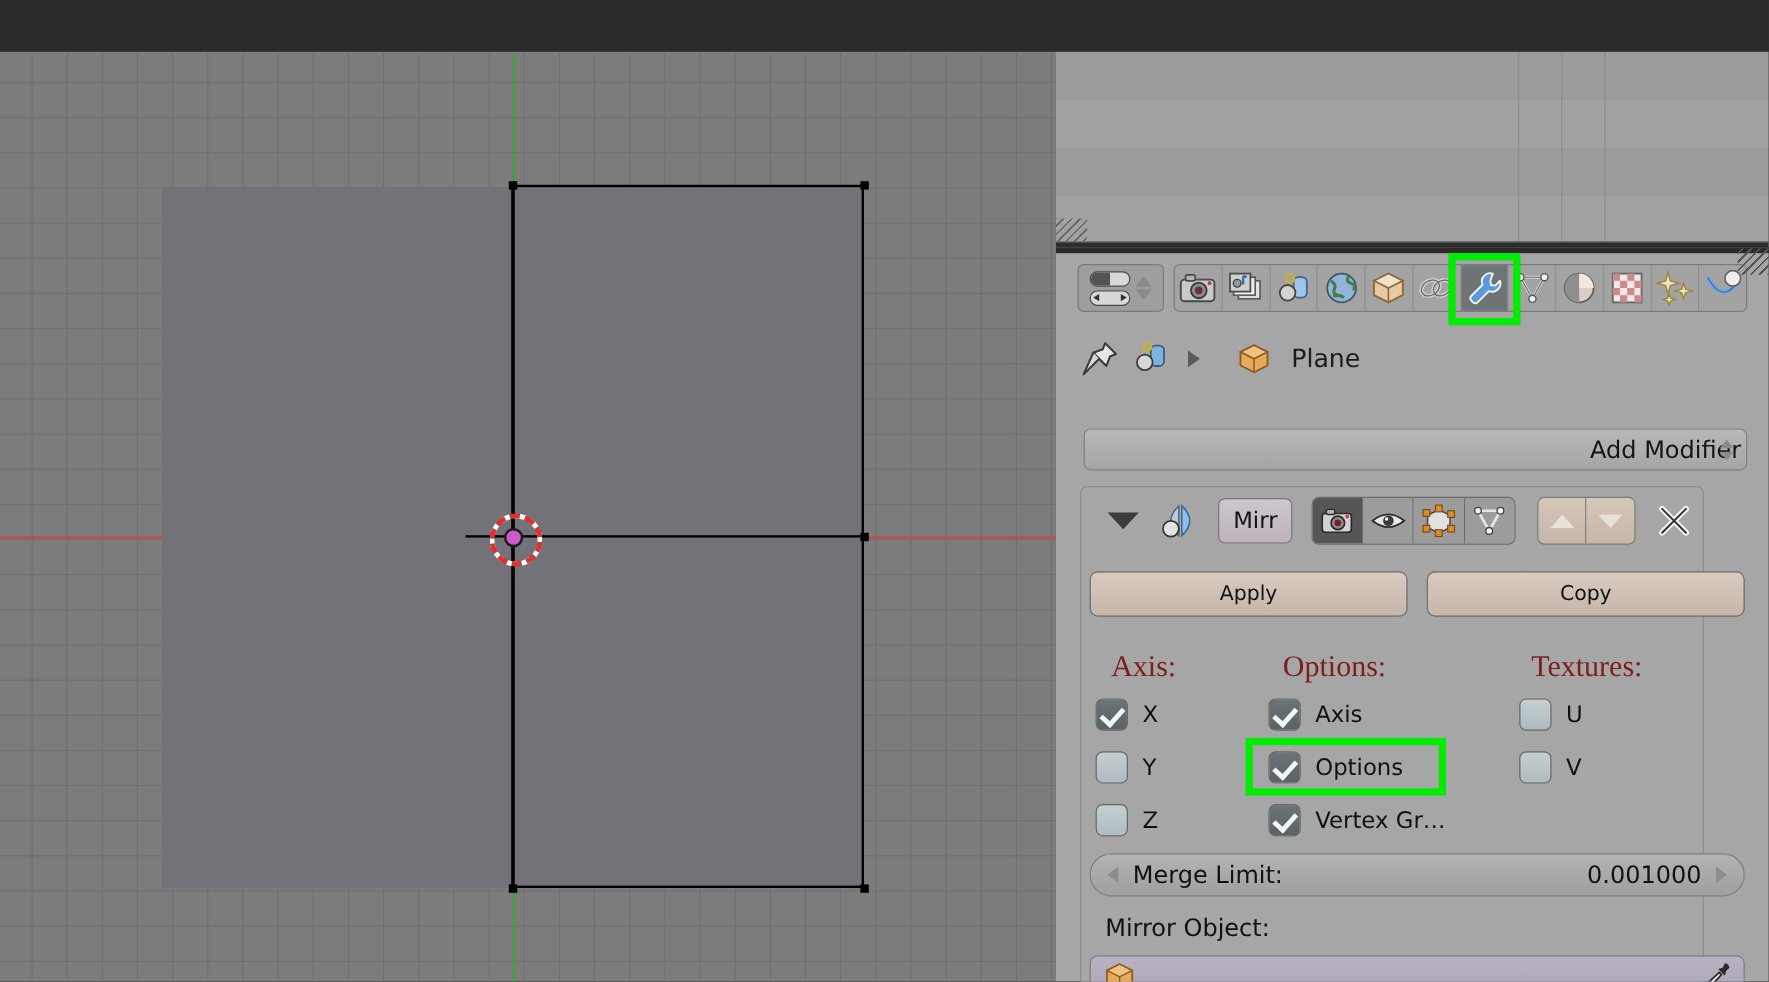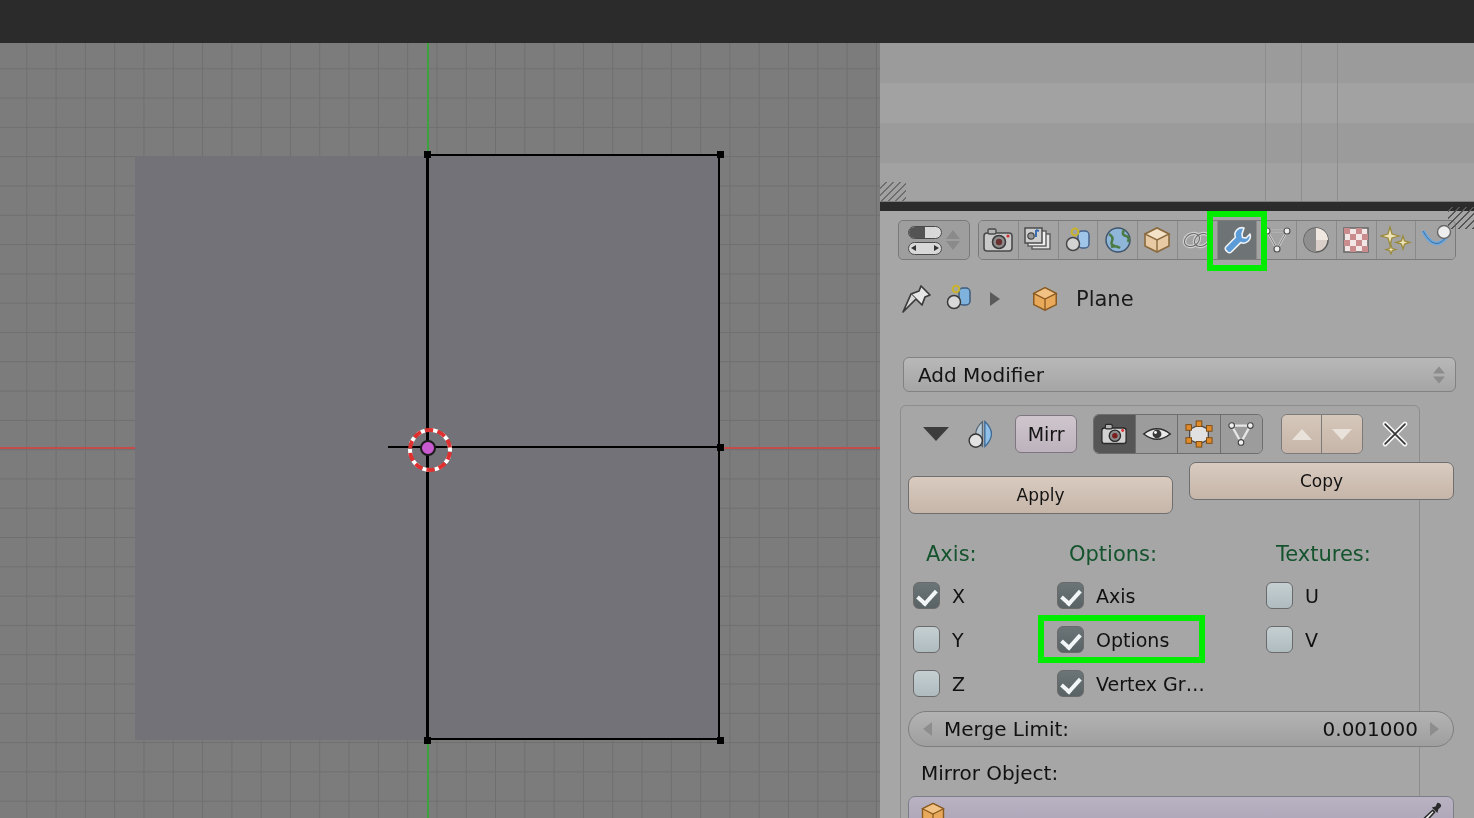--- a/index.html
+++ b/index.html
@@ -194,21 +194,22 @@
     border-bottom: 7px solid transparent; border-left: 10px solid #5a5a5a;
     margin: 0 4px;
   }
 
   
   #add-modifier {
     position: absolute; left: 903px; top: 314px; width: 553px; height: 35px;
     background: linear-gradient(to bottom, #b8b8b8, #a5a5a5);
     border: 1px solid #828282; border-radius: 6px;
     display: flex; align-items: center; box-sizing: border-box;
-    padding: 0 14px;
+    padding: 0 4px;
+    justify-content: flex-end;
   }
   #add-modifier .am-label { font-size: 20px; color: #141414; }
   #add-modifier .am-arrows {
     position: absolute; right: 10px; top: 50%; transform: translateY(-50%);
     display: flex; flex-direction: column; gap: 3px;
   }
   .am-tri-up { width:0;height:0;border-left:6px solid transparent;border-right:6px solid transparent;border-bottom:7px solid #8c8c8c; }
   .am-tri-dn { width:0;height:0;border-left:6px solid transparent;border-right:6px solid transparent;border-top:7px solid #8c8c8c; }
 
   
@@ -261,25 +262,25 @@
 
   
   .wide-btn {
     position: absolute; height: 38px;
     background: linear-gradient(to bottom, #d9cbc0, #c6b5a9);
     border: 1px solid #6f6f6f; border-radius: 7px;
     display: flex; align-items: center; justify-content: center;
     font-size: 17px; color: #121212; box-sizing: border-box;
   }
   #apply-btn { left: 7px; top: 70px; width: 265px; }
-  #copy-btn  { left: 288px; top: 56px; width: 265px; }
+  #copy-btn  { left: 288px; top: 70px; width: 265px; }
 
   
   .col-head {
-    position: absolute; font-size: 21px; color: #14532d;
+    position: absolute; font-size: 25px; color: #7f1d1d; font-family: Liberation Serif, serif;
   }
   .chk-row {
     position: absolute; display: flex; align-items: center; gap: 12px;
   }
   .chk {
     width: 27px; height: 27px; border-radius: 6px;
     border: 1px solid #6a6a6a; box-sizing: border-box;
     background: linear-gradient(to bottom, #c5cfd2, #aebbbf);
     position: relative; flex: 0 0 auto;
   }

